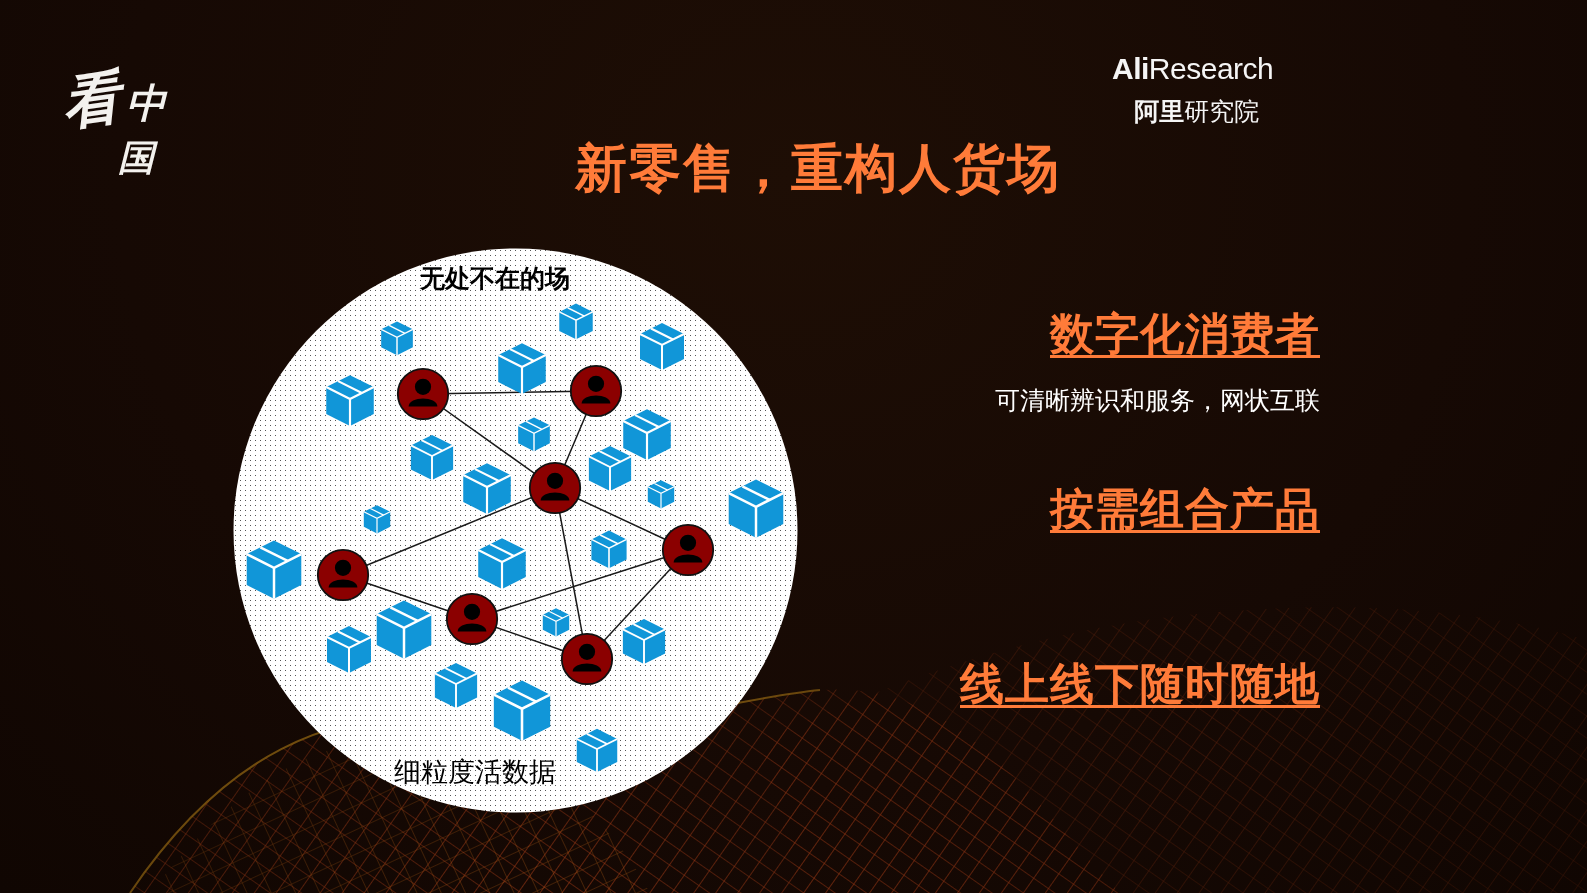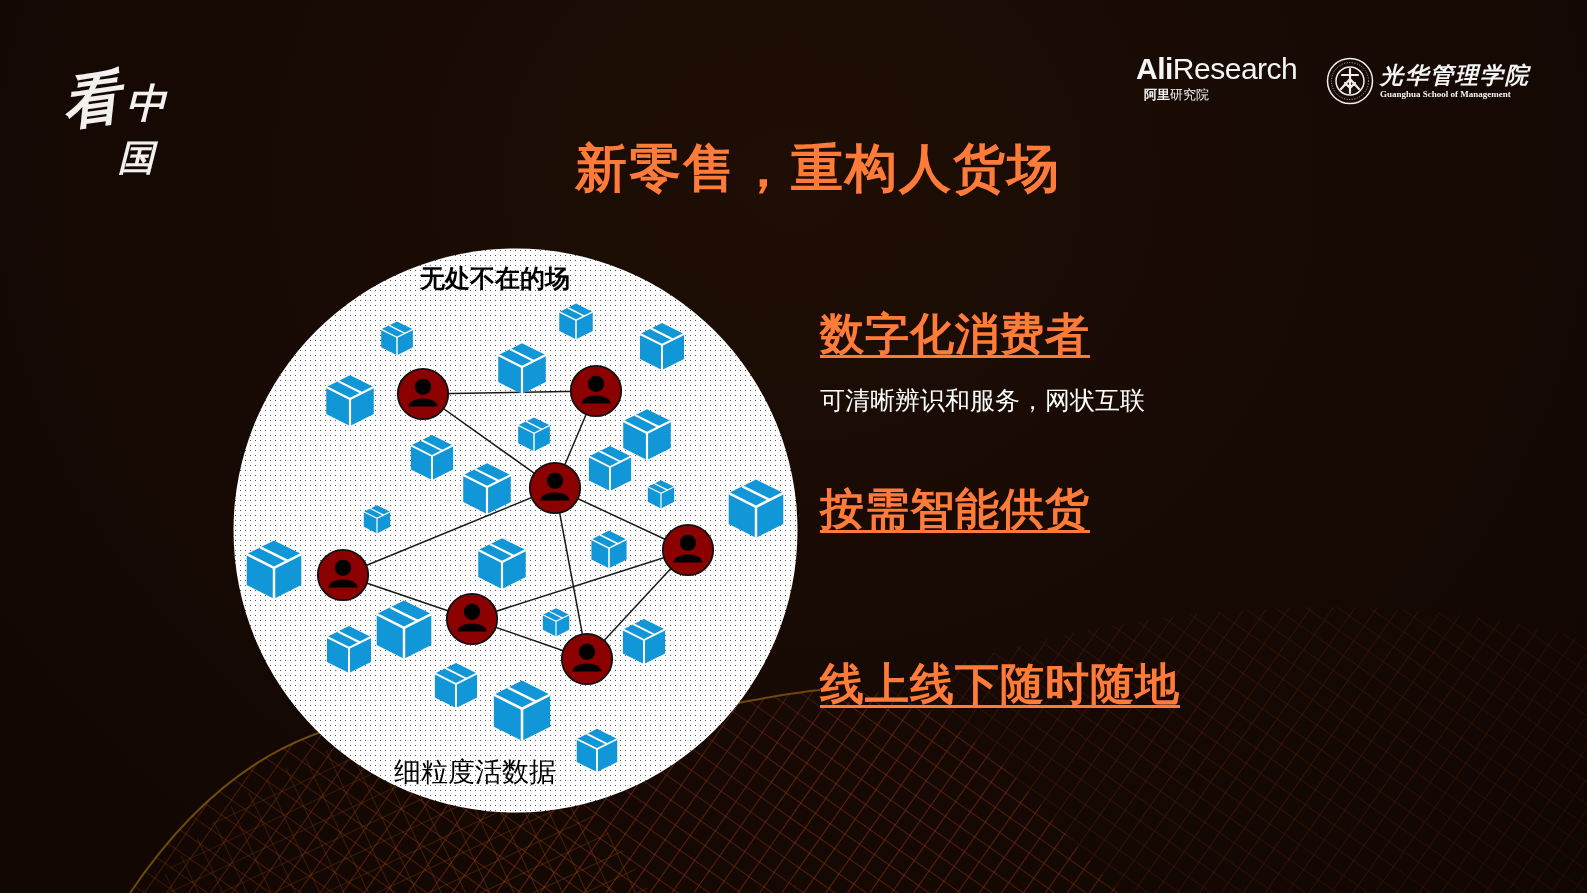--- a/index.html
+++ b/index.html
@@ -11,37 +11,37 @@
   .slide { position: absolute; inset: 0; overflow: hidden;
     background: radial-gradient(ellipse at 50% 20%, #1e0e05 0%, #160904 60%, #100602 100%); }
   .bg-mesh { position: absolute; left: 0; top: 0; width: 1587px; height: 893px; pointer-events: none; }
 
   .brand-logo { position: absolute; left: 60px; top: 58px; width: 120px; height: 125px; }
   .brand-logo span { position: absolute; color: #f3f1ee; font-family: "DejaVu Serif", "Liberation Serif", serif; font-weight: bold; font-style: italic; }
   .brand-logo .c1 { left: 2px; top: 4px; font-size: 58px; transform: rotate(-8deg); }
   .brand-logo .c2 { left: 66px; top: 18px; font-size: 40px; }
   .brand-logo .c3 { left: 58px; top: 76px; font-size: 36px; }
 
-  .ali-logo { position: absolute; left: 1136px; top: 54px; color: #f5f5f5; }
+  .ali-logo { position: absolute; left: 1112px; top: 54px; color: #f5f5f5; text-align: center; }
   .ali-logo .en { font-family: "Liberation Sans", sans-serif; font-size: 30px; letter-spacing: -0.5px; line-height: 30px; }
   .ali-logo .en b { font-weight: 900; }
-  .ali-logo .zh { font-size: 13px; line-height: 22px; margin-top: 0px; padding-left: 8px; }
+  .ali-logo .zh { font-size: 25px; line-height: 22px; margin-top: 17px; padding-left: 8px; }
   .ali-logo .zh b { font-weight: bold; }
 
   .pku-logo { position: absolute; left: 1326px; top: 57px; display: flex; align-items: center; gap: 6px; color: #f5f5f5; }
   .pku-seal { width: 48px; height: 48px; }
   .pku-text .zh { font-family: "DejaVu Serif", "Liberation Serif", serif; font-style: italic; font-weight: bold; font-size: 23px; letter-spacing: 2px; line-height: 26px; }
   .pku-text .en { font-family: "Liberation Serif", serif; font-weight: bold; font-size: 9px; line-height: 12px; }
 
   .page-title { position: absolute; left: 0; width: 1636px; top: 134px; text-align: center;
     color: #ff7b39; font-size: 52px; font-weight: bold; letter-spacing: 2px; }
 
   .diagram { position: absolute; left: 233px; top: 248px; width: 565px; height: 565px; }
 
-  .points { position: absolute; left: 820px; width: 500px; text-align: left; }
+  .points { position: absolute; left: 820px; width: 500px; text-align: right; }
   .point .head { color: #ff7b39; font-size: 44px; font-weight: bold; text-decoration: underline; text-decoration-thickness: 3px; text-underline-offset: 6px; letter-spacing: 1px; display: inline-block; }
   .point .desc { color: #ffffff; font-size: 25px; margin-top: 20px; }
   .p1 { top: 305px; }
   .p2 { top: 480px; }
   .p3 { top: 655px; }
 </style>
 </head>
 <body>
 
 <div class="slide">
@@ -83,32 +83,20 @@
     <span class="c1">看</span>
     <span class="c2">中</span>
     <span class="c3">国</span>
   </div>
 
   <div class="ali-logo">
     <div class="en"><b>Ali</b><span>Research</span></div>
     <div class="zh"><b>阿里</b><span>研究院</span></div>
   </div>
 
-  <div class="pku-logo">
-    <svg class="pku-seal" viewBox="0 0 48 48">
-      <circle cx="24" cy="24" r="22.5" fill="none" stroke="#eee" stroke-width="1.5"></circle>
-      <circle cx="24" cy="24" r="14" fill="none" stroke="#eee" stroke-width="1.5"></circle>
-      <circle cx="24" cy="24" r="18.5" fill="none" stroke="#eee" stroke-width="0.6" stroke-dasharray="1.2 1.4"></circle>
-      <path d="M16 18 L32 18 M24 12 L24 36 M24 22 L15 32 M24 22 L33 32 M19 26 L24 31 L29 26" stroke="#eee" stroke-width="2.2" fill="none" stroke-linecap="round"></path>
-    </svg>
-    <div class="pku-text">
-      <div class="zh">光华管理学院</div>
-      <div class="en">Guanghua School of Management</div>
-    </div>
-  </div>
 
   <div class="page-title">新零售，重构人货场</div>
 
   <svg class="diagram" id="diagram" viewBox="0 0 565 565">
     <defs>
       <pattern id="dots" width="5" height="5" patternUnits="userSpaceOnUse">
         <rect width="5" height="5" fill="#ffffff"></rect>
         <rect x="2" y="2" width="1" height="1" fill="#555"></rect>
       </pattern>
       <clipPath id="cclip">
@@ -175,18 +163,18 @@
       </g>
     <text x="262" y="39" text-anchor="middle" font-size="25" font-weight="bold" fill="#000">无处不在的场</text>
     <text x="242" y="533" text-anchor="middle" font-size="27" fill="#000">细粒度活数据</text>
   </svg>
 
   <div class="points p1 point">
     <div class="head">数字化消费者</div>
     <div class="desc">可清晰辨识和服务，网状互联</div>
   </div>
   <div class="points p2 point">
-    <div class="head">按需智能供货</div>
+    <div class="head">按需组合产品</div>
   </div>
   <div class="points p3 point">
     <div class="head">线上线下随时随地</div>
   </div>
 </div>
 
 </body></html>

